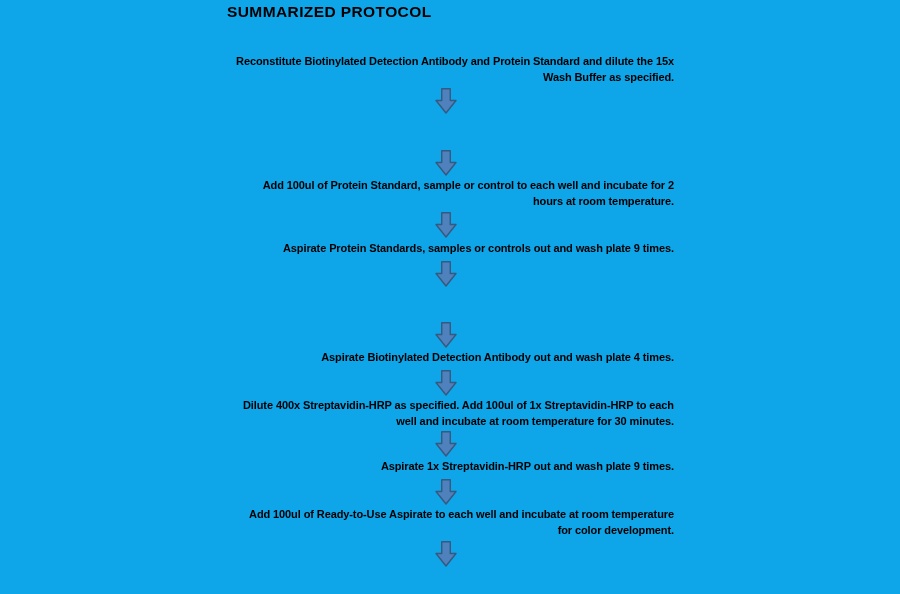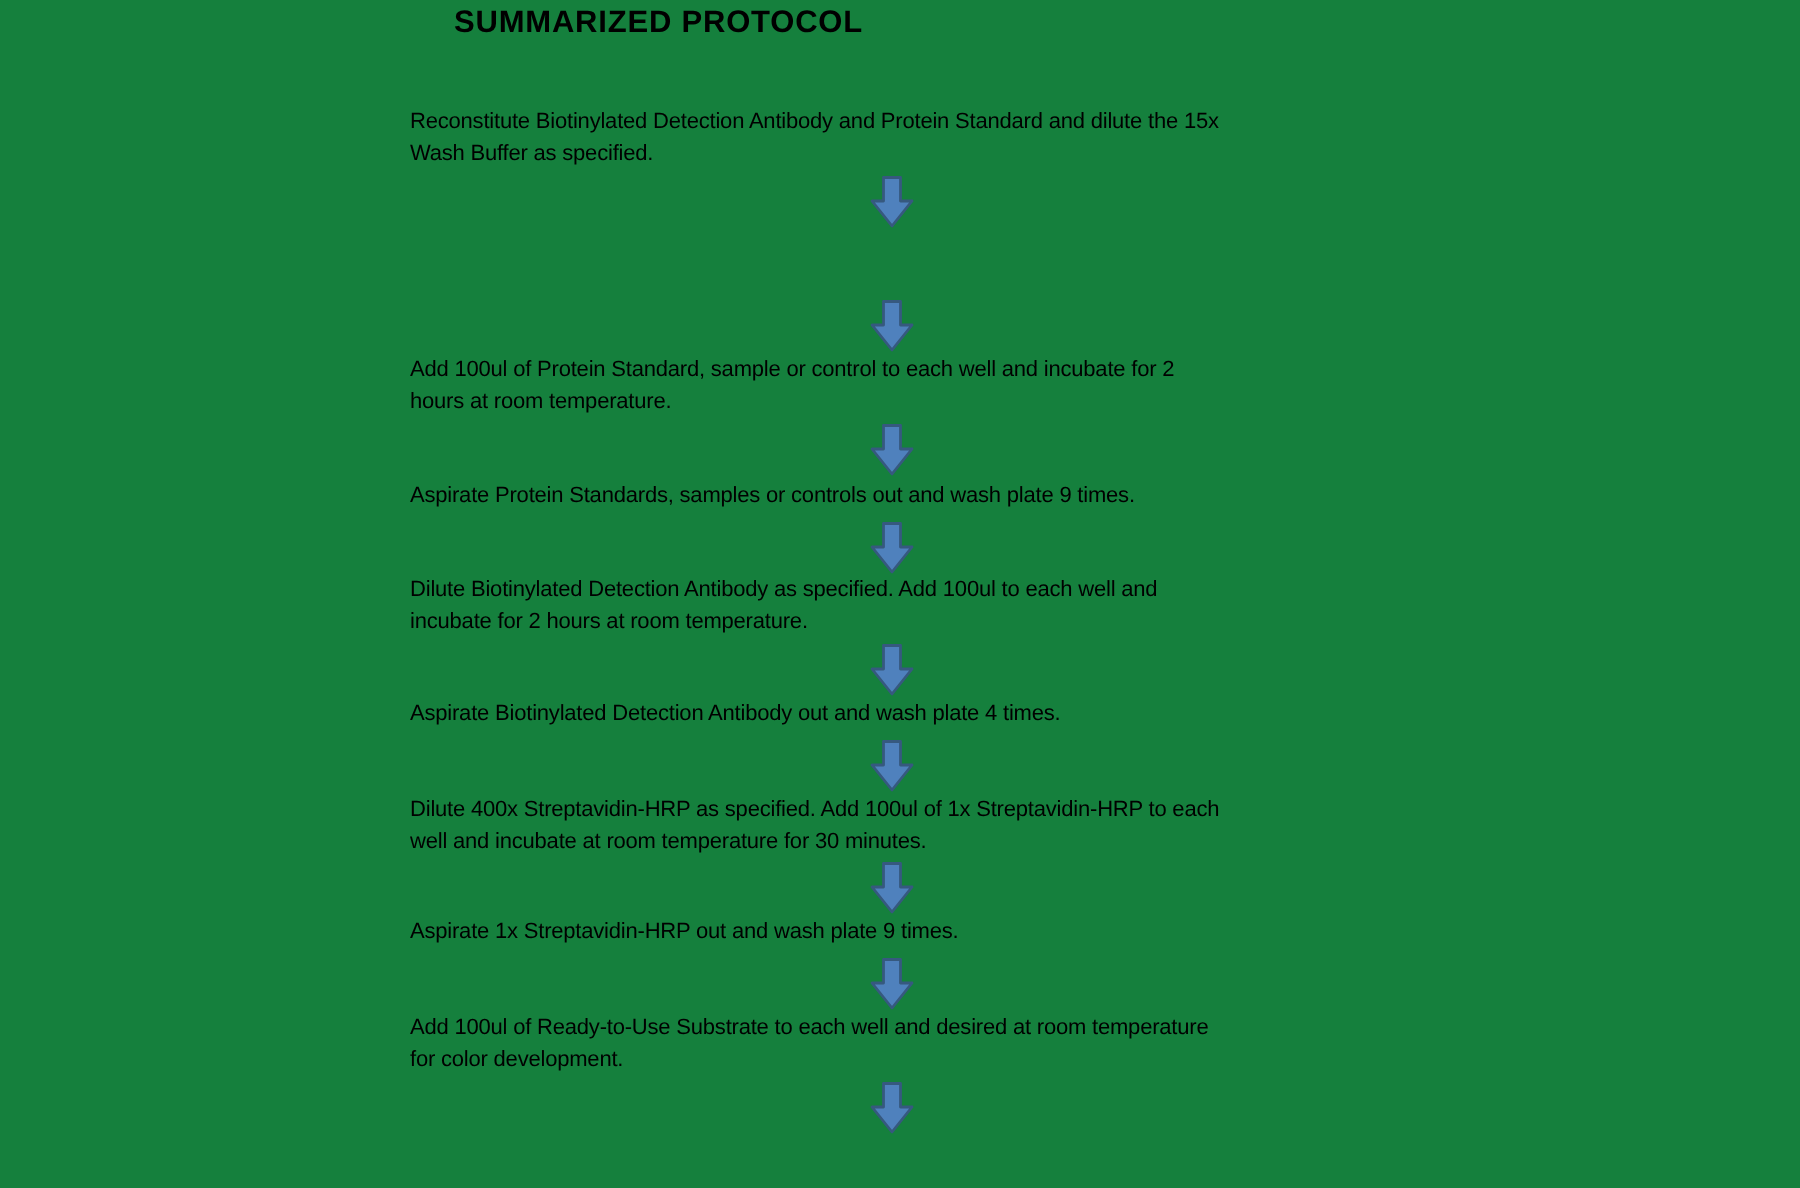--- a/index.html
+++ b/index.html
@@ -5,41 +5,41 @@
   html, body {
     margin: 0;
     padding: 0;
     background: #ffffff;
     font-family: "Liberation Sans", sans-serif;
   }
   .page {
     position: relative;
     width: 900px;
     height: 594px;
-    background: #15803d;
+    background: #0ea5e9;
     overflow: hidden;
   }
   .title {
     position: absolute;
     left: 227px;
     top: 3px;
     margin: 0;
     font-size: 15.5px;
     font-weight: bold;
     color: #000000;
     letter-spacing: 0.4px;
     white-space: nowrap;
   }
   .step {
     position: absolute;
-    left: 205px;
+    left: 192px;
     width: 482px;
-    text-align: left;
+    text-align: right;
     font-size: 11px;
-    font-weight: normal;
+    font-weight: bold;
     color: #000000;
     line-height: 15.5px;
     letter-spacing: -0.1px;
     white-space: pre-line;
   }
   .arrow {
     position: absolute;
     left: 435px;
     width: 22px;
     height: 26px;
@@ -71,42 +71,40 @@
 hours at room temperature.</div>
   <svg class="arrow" style="top:212px" viewBox="0 0 22 26">
       <polygon points="6.75,0.75 15.25,0.75 15.25,12.5 21,12.5 11,25 1,12.5 6.75,12.5" fill="#4f81bd"></polygon>
     </svg>
 
   <div class="step" style="top:241px">Aspirate Protein Standards, samples or controls out and wash plate 9 times.</div>
   <svg class="arrow" style="top:261px" viewBox="0 0 22 26">
       <polygon points="6.75,0.75 15.25,0.75 15.25,12.5 21,12.5 11,25 1,12.5 6.75,12.5" fill="#4f81bd"></polygon>
     </svg>
 
-  <div class="step" style="top:288px">Dilute Biotinylated Detection Antibody as specified. Add 100ul to each well and
-incubate for 2 hours at room temperature.</div>
   <svg class="arrow" style="top:322px" viewBox="0 0 22 26">
       <polygon points="6.75,0.75 15.25,0.75 15.25,12.5 21,12.5 11,25 1,12.5 6.75,12.5" fill="#4f81bd"></polygon>
     </svg>
 
   <div class="step" style="top:350px">Aspirate Biotinylated Detection Antibody out and wash plate 4 times.</div>
   <svg class="arrow" style="top:370px" viewBox="0 0 22 26">
       <polygon points="6.75,0.75 15.25,0.75 15.25,12.5 21,12.5 11,25 1,12.5 6.75,12.5" fill="#4f81bd"></polygon>
     </svg>
 
   <div class="step" style="top:398px">Dilute 400x Streptavidin-HRP as specified. Add 100ul of 1x Streptavidin-HRP to each
 well and incubate at room temperature for 30 minutes.</div>
   <svg class="arrow" style="top:431px" viewBox="0 0 22 26">
       <polygon points="6.75,0.75 15.25,0.75 15.25,12.5 21,12.5 11,25 1,12.5 6.75,12.5" fill="#4f81bd"></polygon>
     </svg>
 
   <div class="step" style="top:459px">Aspirate 1x Streptavidin-HRP out and wash plate 9 times.</div>
   <svg class="arrow" style="top:479px" viewBox="0 0 22 26">
       <polygon points="6.75,0.75 15.25,0.75 15.25,12.5 21,12.5 11,25 1,12.5 6.75,12.5" fill="#4f81bd"></polygon>
     </svg>
 
-  <div class="step" style="top:507px">Add 100ul of Ready-to-Use Substrate to each well and desired at room temperature
+  <div class="step" style="top:507px">Add 100ul of Ready-to-Use Aspirate to each well and incubate at room temperature
 for color development.</div>
   <svg class="arrow" style="top:541px" viewBox="0 0 22 26">
       <polygon points="6.75,0.75 15.25,0.75 15.25,12.5 21,12.5 11,25 1,12.5 6.75,12.5" fill="#4f81bd"></polygon>
     </svg>
 
 
 </div>
 
 </body></html>

